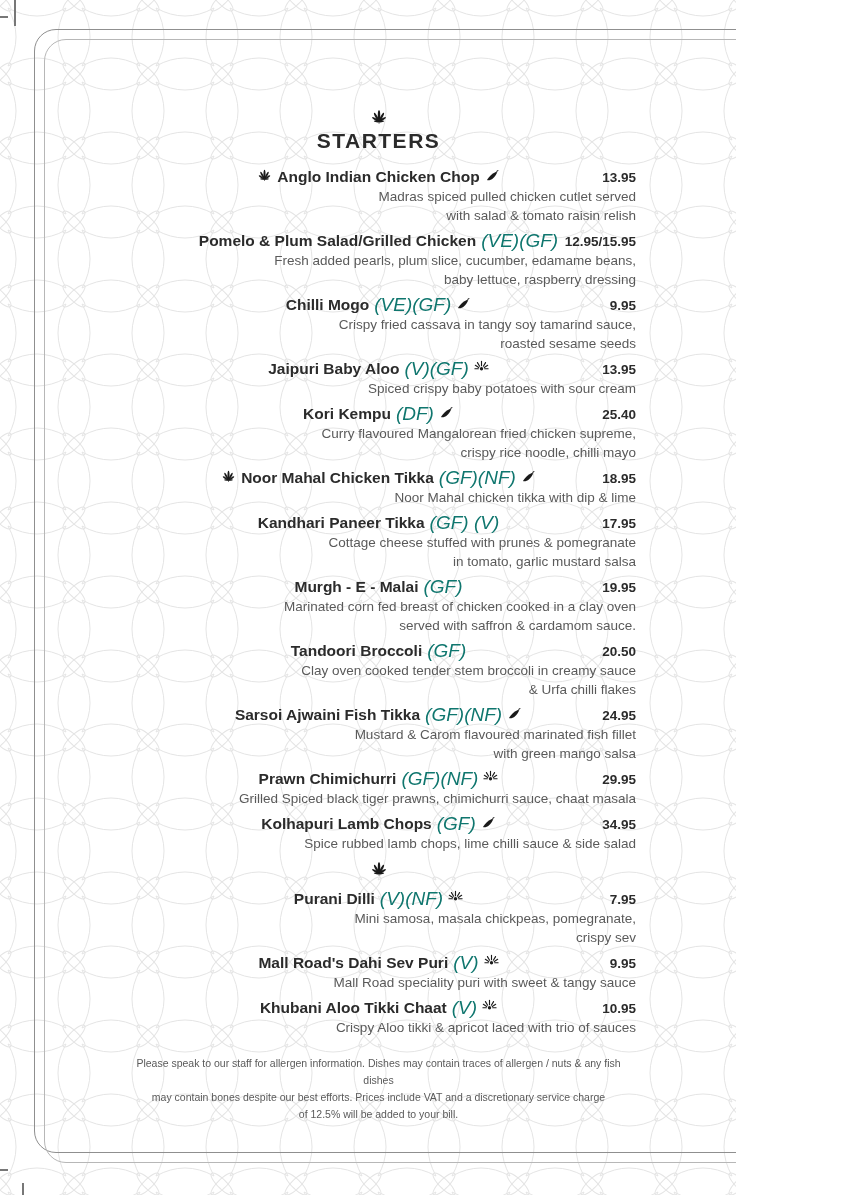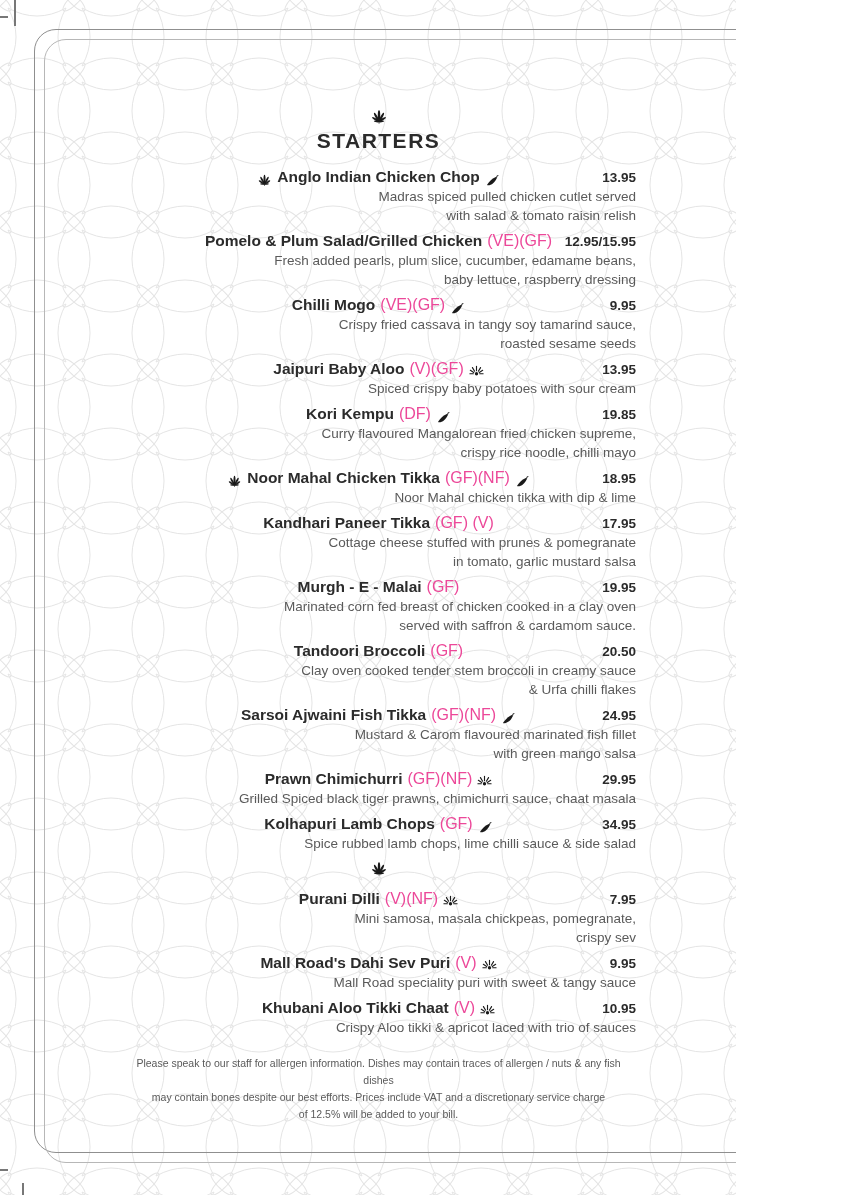--- a/index.html
+++ b/index.html
@@ -27,27 +27,27 @@
   .section { margin:0; }
   .section-header { margin-bottom:12px; }
   .section-header-icon { display:block; height:18px; line-height:0; }
   .section-header-icon svg { height:18px; width:auto; }
   .section-title {
     font-size:21px; font-weight:700; letter-spacing:1.5px;
     color:#2b2b2b; line-height:28px; margin-top:2px;
   }
   .item { position:relative; margin-bottom:6px; }
   .item-name-row {
-    display:flex; justify-content:center; align-items:flex-end;
+    display:flex; justify-content:center; align-items:flex-start;
     gap:5px; line-height:20px; font-size:15.5px;
   }
   .item-icon { display:inline-flex; line-height:0; }
   .item-icon svg { height:15px; width:auto; }
   .item-name { font-weight:700; color:#2b2b2b; }
-  .item-tags { color:#ec4899; font-weight:400; font-size:16px; white-space:pre; }
+  .item-tags { color:#0f766e; font-weight:400; font-size:19px; white-space:pre;font-style:italic; }
   .item-desc { font-size:13.5px; color:#5a5a5a; line-height:19px; white-space:pre-line;text-align:right; }
   .item-price {
     position:absolute; right:0; top:3px;
     font-size:13.5px; font-weight:700; color:#2b2b2b; white-space:nowrap;
   }
   .footer {
     margin-top:18px; font-size:10.5px; color:#5a5a5a;
     line-height:17px; white-space:pre-line; text-align:center;
   }
 </style>
@@ -203,21 +203,21 @@
                 <svg viewBox="0 0 20 20" xmlns="http://www.w3.org/2000/svg">
                   <g fill="#1a1a1a">
                     <path d="M3.2,17.5 C7.5,18.4 13.2,14.2 15.6,8.2 C16.1,6.9 15.5,6.4 14.4,6.8 C10.2,8.4 5.6,12.8 3.0,16.8 C2.7,17.3 2.8,17.4 3.2,17.5 Z"></path>
                     <path d="M14.9,6.9 C15.2,5.0 16.7,3.8 18.4,4.1 C17.7,5.3 16.5,5.2 16.1,7.2 Z"></path>
                   </g>
                 </svg>
               </span>
       </div>
       <div class="item-desc">Curry flavoured Mangalorean fried chicken supreme,
 crispy rice noodle, chilli mayo</div>
-      <div class="item-price">19.85</div>
+      <div class="item-price">25.40</div>
     </div>
 
     <div class="item">
       <div class="item-name-row">
         <span class="item-icon">
                 <svg viewBox="0 0 22 22" xmlns="http://www.w3.org/2000/svg">
                   <g fill="#1a1a1a">
                     <ellipse cx="11" cy="10.5" rx="1.5" ry="6.6"></ellipse>
                     <ellipse cx="11" cy="11.5" rx="1.4" ry="6.0" transform="rotate(28 11 18)"></ellipse>
                     <ellipse cx="11" cy="11.5" rx="1.4" ry="6.0" transform="rotate(-28 11 18)"></ellipse>

